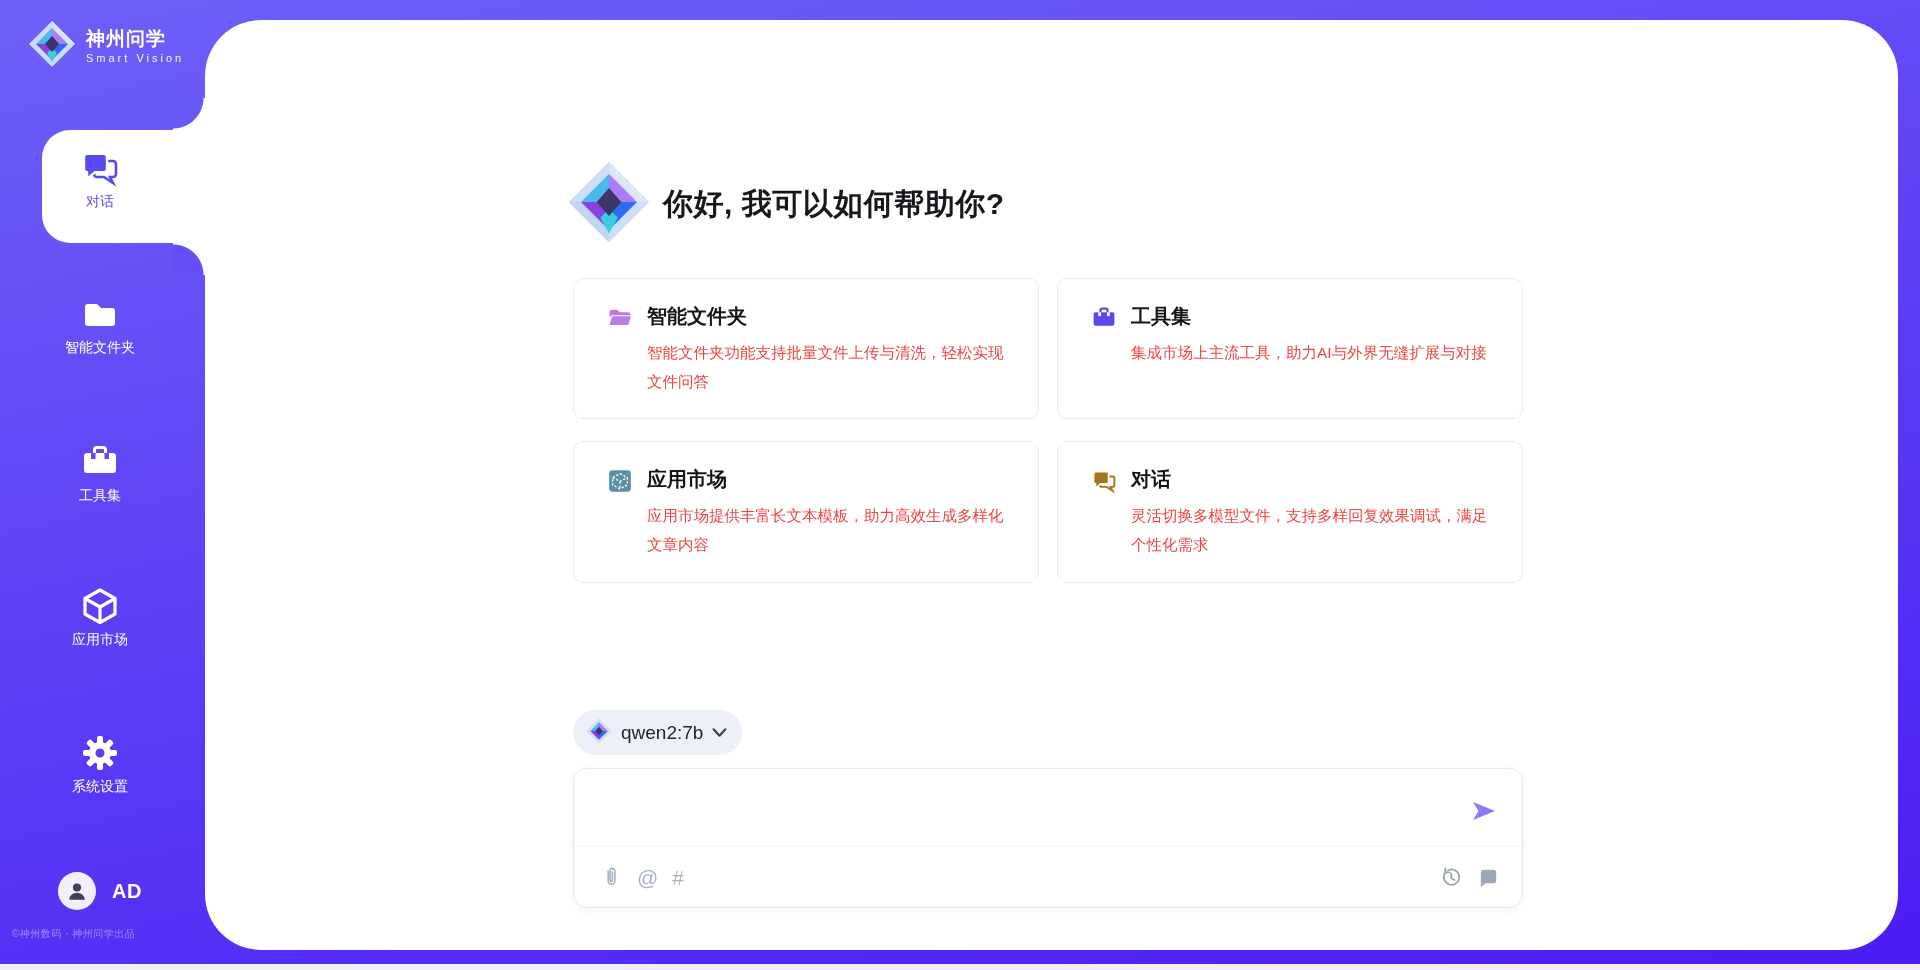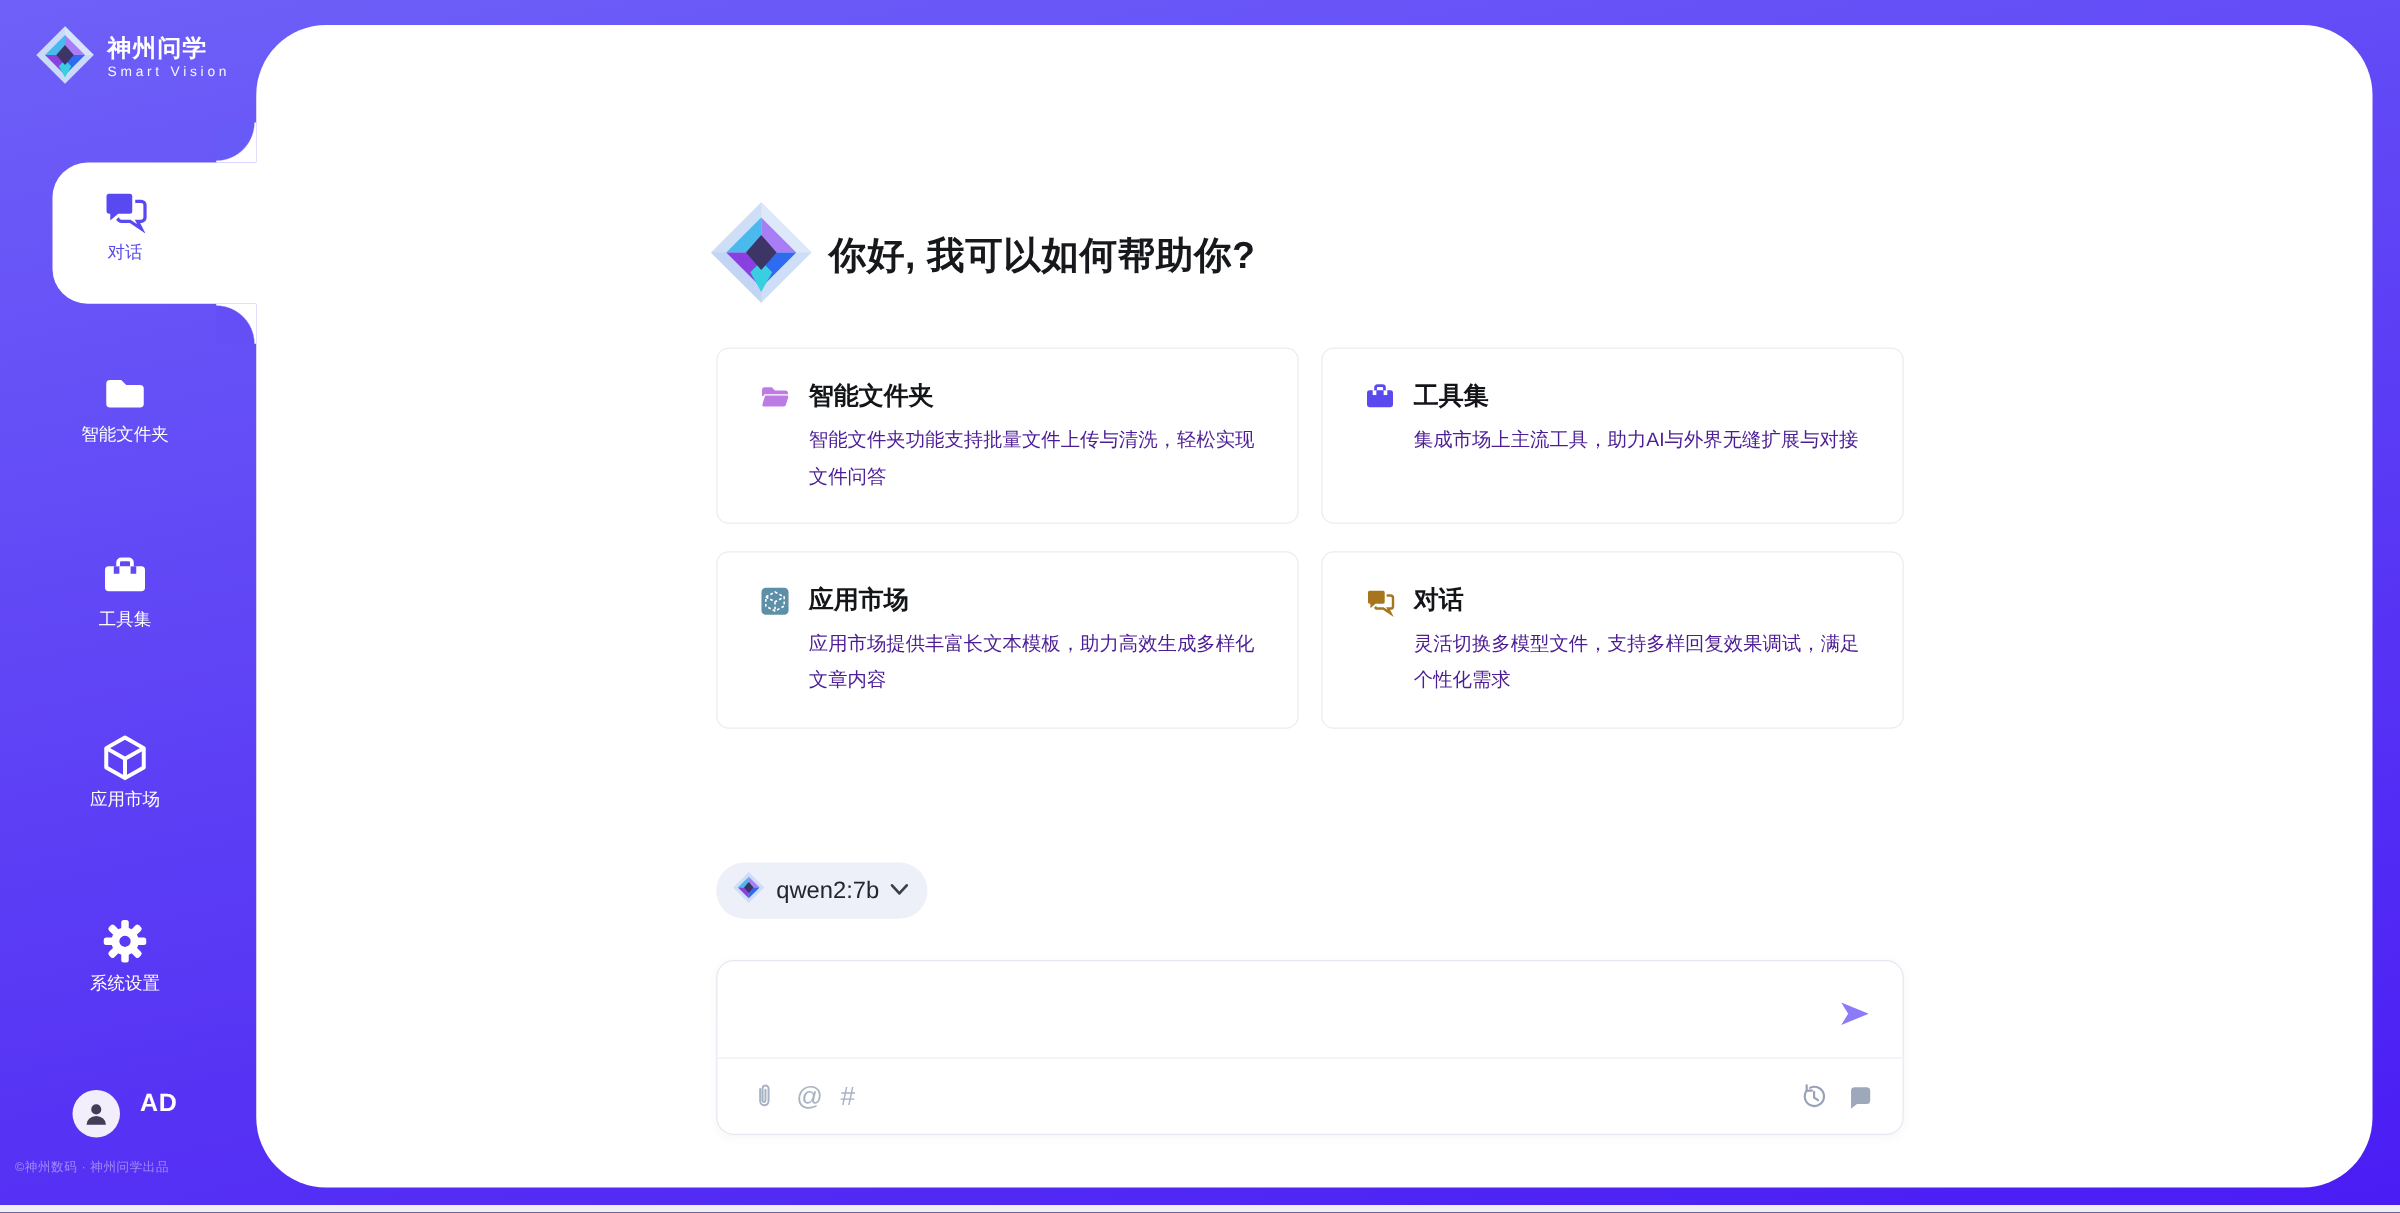--- a/index.html
+++ b/index.html
@@ -17,37 +17,37 @@
   .fillet.top{top:98px;background:radial-gradient(circle 32px at 0 0,#675af6 0 30px,#fff 31px);}
   .fillet.bot{top:243px;background:radial-gradient(circle 32px at 0 100%,#634ff5 0 30px,#fff 31px);}
   
   .brand{position:absolute;left:28px;top:20px;display:flex;align-items:center;gap:10px;color:#fff;}
   .brand-name{font-size:19px;font-weight:700;letter-spacing:1px;line-height:1.15;}
   .brand-sub{font-size:11px;letter-spacing:3px;opacity:.95;margin-top:2px;}
   .nav-item{position:absolute;left:0;width:200px;text-align:center;color:#fff;cursor:pointer;}
   .nav-item.active{color:#584af0;}
   .nav-label{font-size:14px;margin-top:5px;}
   .nav-ico svg{display:inline-block;vertical-align:top;}
-  .user-row{position:absolute;left:58px;top:872px;display:flex;align-items:flex-start;gap:16px;cursor:pointer;}
+  .user-row{position:absolute;left:58px;top:872px;display:flex;align-items:center;gap:16px;cursor:pointer;}
   .avatar{width:38px;height:38px;border-radius:50%;background:#f3eefb;display:flex;align-items:center;justify-content:center;}
   .user-name{color:#fff;font-size:20px;font-weight:600;letter-spacing:.5px;}
   .copyright{position:absolute;left:12px;top:927px;font-size:10px;color:rgba(255,255,255,.42);letter-spacing:.5px;}
   
   .content{position:absolute;left:573px;top:0;width:950px;height:970px;}
   .greeting{position:absolute;left:-6px;top:160px;display:flex;align-items:center;gap:12px;}
   .greeting-text{font-size:30px;font-weight:700;color:#17181c;letter-spacing:.5px;}
   .cards{position:absolute;left:0;top:278px;width:950px;display:grid;
          grid-template-columns:466px 466px;column-gap:18px;row-gap:22px;}
   .card{min-height:128px;background:#fff;border:1px solid #ebebf1;border-radius:10px;
         padding:24px 28px 22px 33px;display:flex;gap:14px;cursor:pointer;}
   .card-ico{flex:0 0 26px;margin-top:2px;}
   .card-title{font-size:20px;font-weight:700;color:#141519;}
-  .card-desc{margin-top:9px;font-size:15.5px;line-height:1.85;color:#4c1d95;}
-  
-  .model-pill{position:absolute;left:0;top:690px;height:45px;display:inline-flex;align-items:center;
+  .card-desc{margin-top:9px;font-size:15.5px;line-height:1.85;color:#ef4444;}
+  
+  .model-pill{position:absolute;left:0;top:710px;height:45px;display:inline-flex;align-items:center;
               gap:9px;padding:0 15px 0 13px;background:#edeff9;border-radius:23px;cursor:pointer;}
   .model-name{font-size:19px;color:#23262e;}
   
   .composer{position:absolute;left:0;top:768px;width:950px;height:140px;background:#fff;
             border:1px solid #e5e8f0;border-radius:14px;box-shadow:0 2px 8px rgba(70,70,120,.05);}
   .composer textarea{position:absolute;left:26px;top:17px;width:840px;height:50px;border:none;outline:none;
             resize:none;font-size:17px;color:#333;background:transparent;}
   .composer textarea::placeholder{color:#b9c1cf;}
   .send-btn{position:absolute;right:22px;top:26px;background:none;border:none;padding:2px;cursor:pointer;}
   .comp-divider{position:absolute;left:0;right:0;top:77px;border-top:1px solid #edeff3;}

